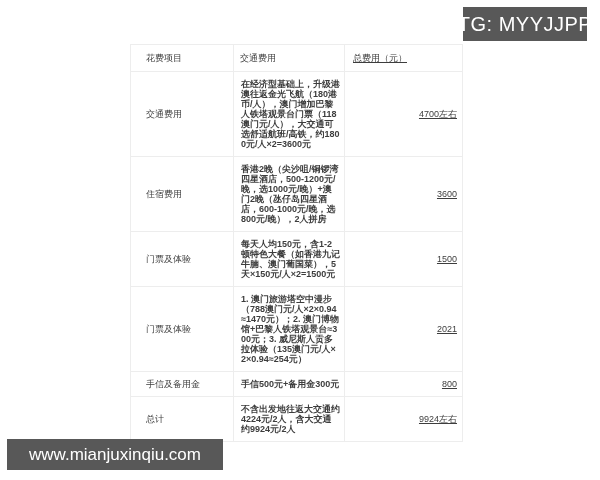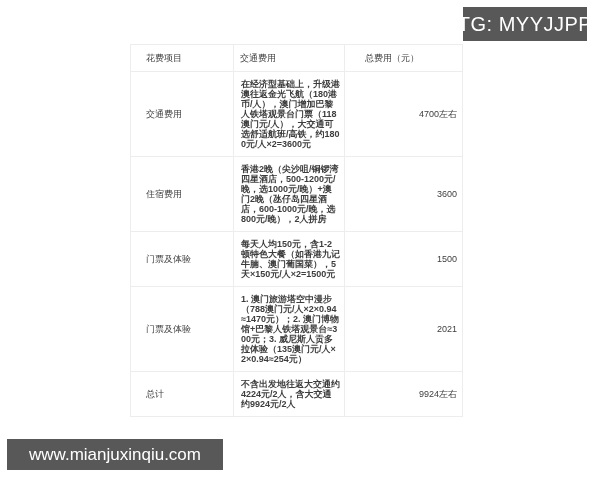--- a/index.html
+++ b/index.html
@@ -78,22 +78,23 @@
     padding-top: 7px;
     padding-bottom: 7px;
     padding-right: 5px;
   }
   .expense-table td.col-detail {
     padding: 7px 4px 7px 7px;
     font-weight: bold;
   }
   .expense-table th.h-total,
   .expense-table td.col-total {
-    padding-left: 20px;
+    padding-left: 8px;
     padding-right: 5px;
+    text-decoration: underline;
   }
   .expense-table td.col-total {
     padding-top: 7px;
     padding-bottom: 7px;
     text-align: right;
   }
 </style>
 </head>
 <body>
 
@@ -130,20 +131,25 @@
     <td class="col-detail">每天人均150元，含1-2顿特色大餐（如香港九记牛腩、澳门葡国菜），5天×150元/人×2=1500元</td>
     <td class="col-total">1500</td>
   </tr>
 
   <tr>
     <td class="col-item">门票及体验</td>
     <td class="col-detail">1. 澳门旅游塔空中漫步（788澳门元/人×2×0.94≈1470元）；2. 澳门博物馆+巴黎人铁塔观景台≈300元；3. 威尼斯人贡多拉体验（135澳门元/人×2×0.94≈254元）</td>
     <td class="col-total">2021</td>
   </tr>
 
+  <tr>
+    <td class="col-item">手信及备用金</td>
+    <td class="col-detail">手信500元+备用金300元</td>
+    <td class="col-total">800</td>
+  </tr>
 
   <tr>
     <td class="col-item">总计</td>
     <td class="col-detail">不含出发地往返大交通约4224元/2人，含大交通约9924元/2人</td>
     <td class="col-total">9924左右</td>
   </tr>
 </tbody>
 </table>
 
 <div class="watermark watermark-site">www.mianjuxinqiu.com</div>

